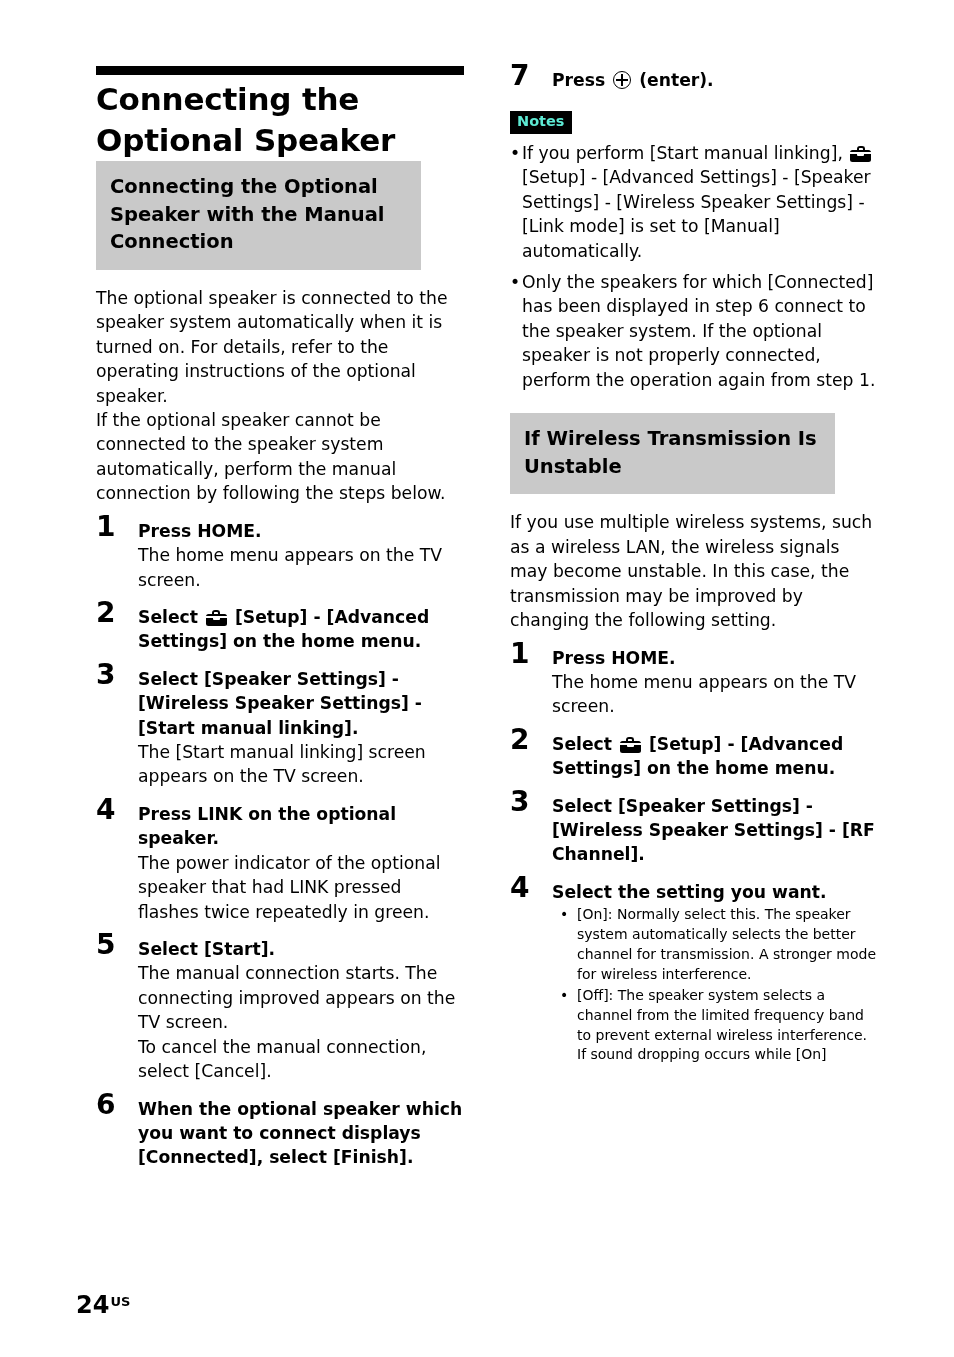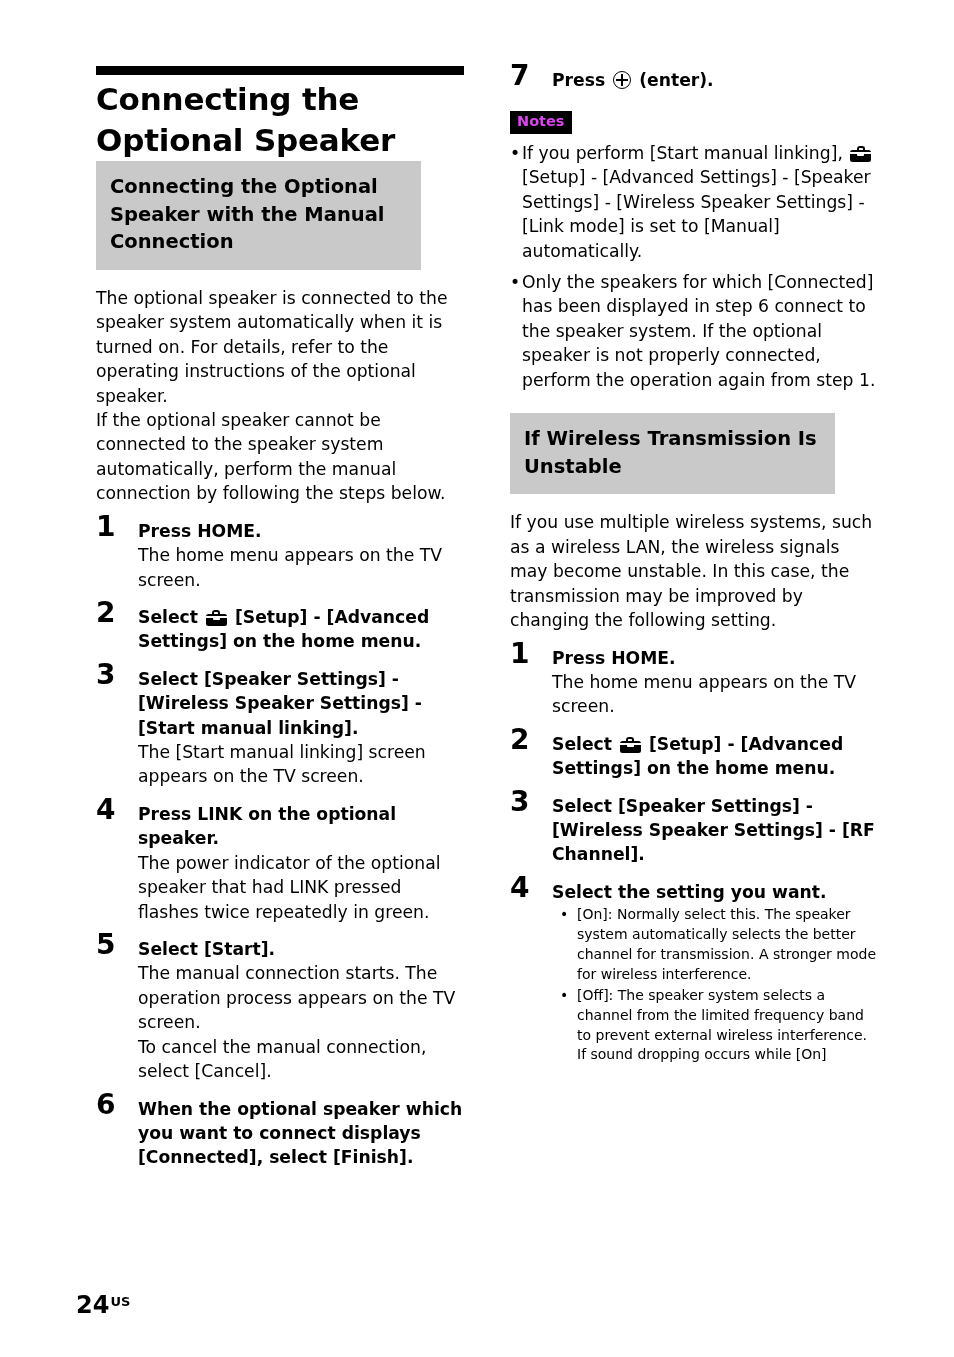--- a/index.html
+++ b/index.html
@@ -92,21 +92,21 @@
     font-size: 17.2px;
     font-weight: 400;
     line-height: 1.42;
     margin: 0;
   }
 
   
   .notes-badge {
     display: inline-block;
     background: #000000;
-    color: #d946ef;
+    color: #5eead4;
     font-size: 14.5px;
     font-weight: 700;
     padding: 2px 7px 3px 7px;
     line-height: 1.2;
   }
   .notes-block { margin-top: 19px; }
   .note-item {
     position: relative;
     padding-left: 12px;
     font-size: 17.2px;
@@ -265,21 +265,21 @@
 
     <div class="step">
       <span class="step-num">4</span>
       <p class="step-title">Press LINK on the optional speaker.</p>
       <p class="step-body">The power indicator of the optional speaker that had LINK pressed flashes twice repeatedly in green.</p>
     </div>
 
     <div class="step">
       <span class="step-num">5</span>
       <p class="step-title">Select [Start].</p>
-      <p class="step-body">The manual connection starts. The operation process appears on the TV screen.</p>
+      <p class="step-body">The manual connection starts. The connecting improved appears on the TV screen.</p>
       <p class="step-body">To cancel the manual connection, select [Cancel].</p>
     </div>
 
     <div class="step">
       <span class="step-num">6</span>
       <p class="step-title">When the optional speaker which you want to connect displays [Connected], select [Finish].</p>
     </div>
 
   </div>
 

